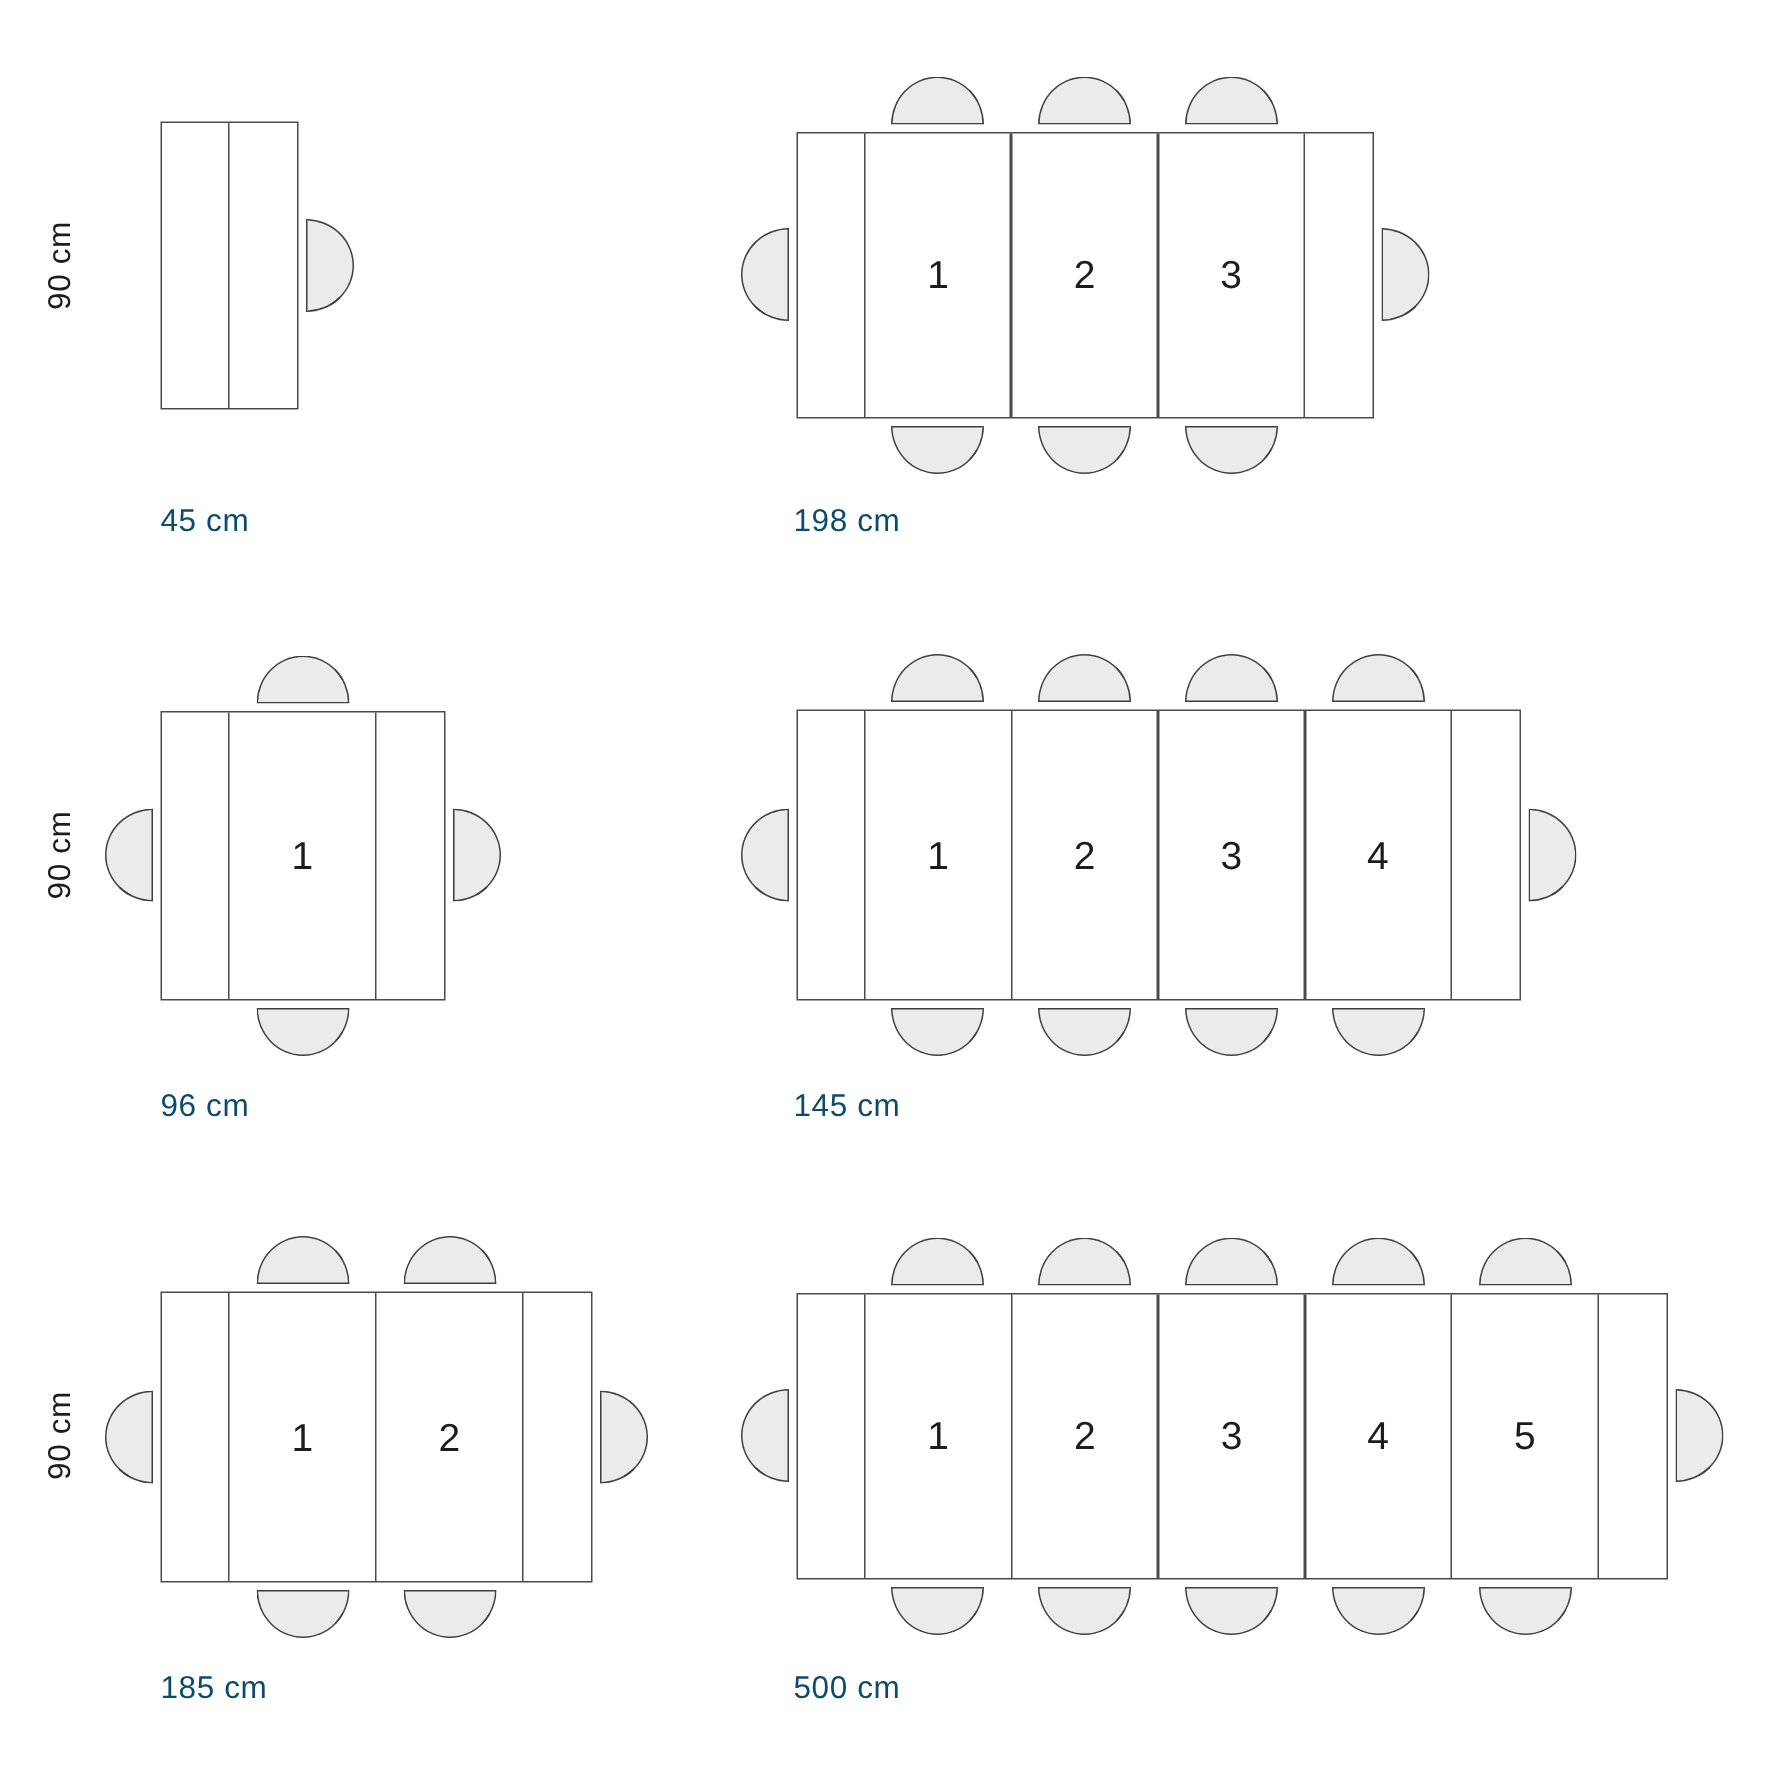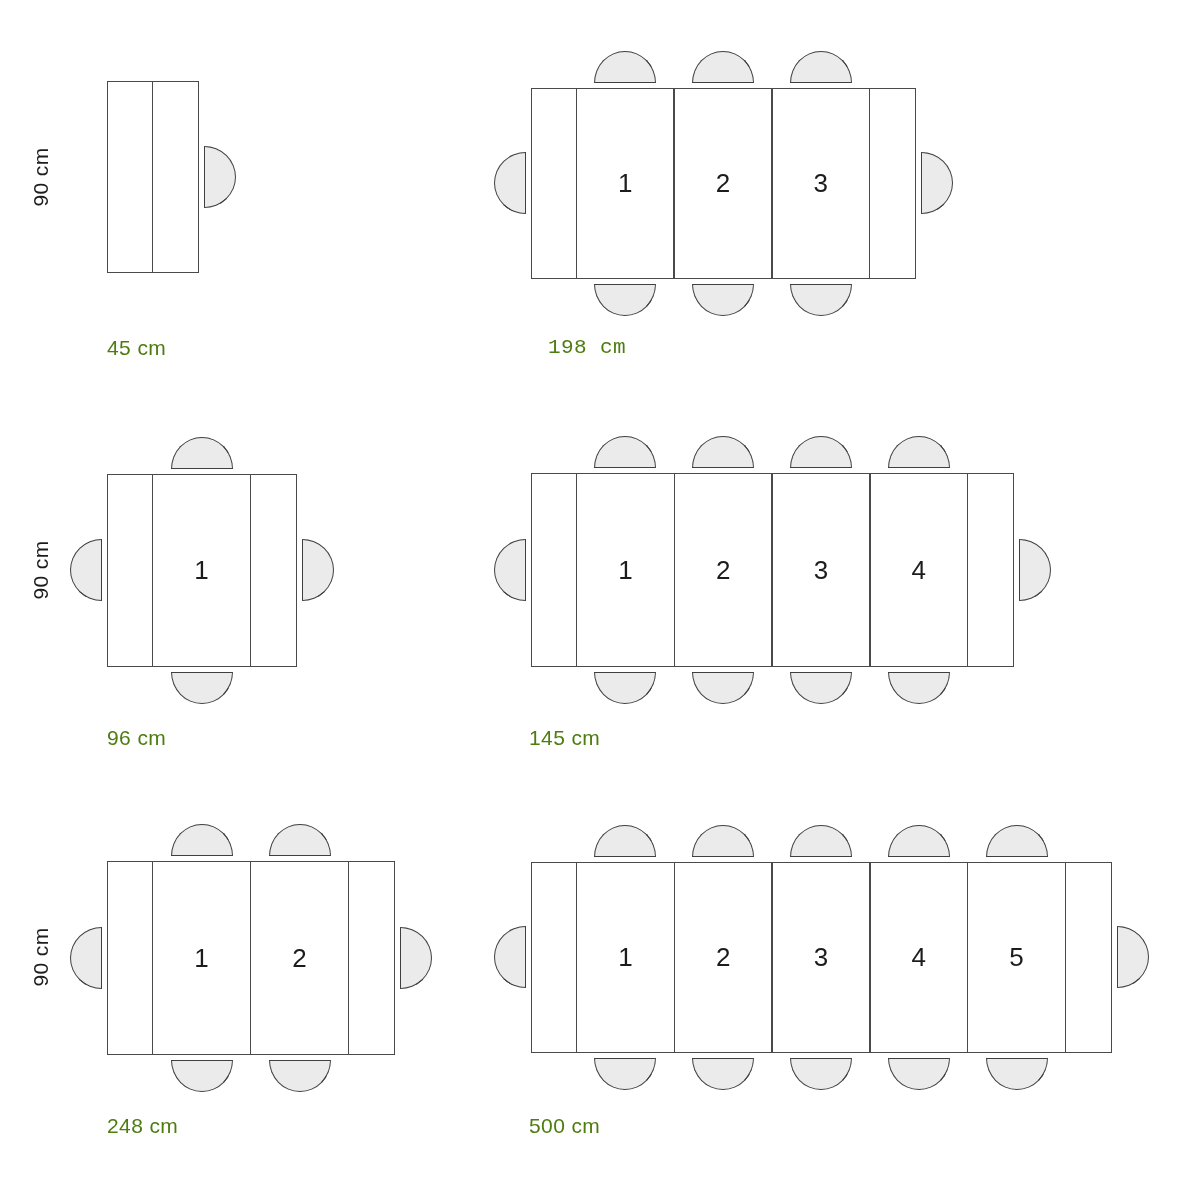--- a/index.html
+++ b/index.html
@@ -43,21 +43,21 @@
     border: 1.4px solid #3f3f3f;
   }
   .chair.top    { width: 62px; height: 32px; border-radius: 50% 50% 0 0 / 100% 100% 0 0; }
   .chair.bottom { width: 62px; height: 32px; border-radius: 0 0 50% 50% / 0 0 100% 100%; }
   .chair.left   { width: 32px; height: 62px; border-radius: 100% 0 0 100% / 50% 0 0 50%; }
   .chair.right  { width: 32px; height: 62px; border-radius: 0 100% 100% 0 / 0 50% 50% 0; }
   .length-label {
     position: absolute;
     font-size: 21px;
     letter-spacing: 0.4px;
-    color: #4d7c0f;
+    color: #0c4a6e;
     line-height: 1;
     white-space: nowrap;
   }
   .depth-label {
     position: absolute;
     font-size: 21px;
     letter-spacing: 0.4px;
     color: #1c1c1c;
     line-height: 1;
     white-space: nowrap;
@@ -83,21 +83,21 @@
       <div class="leaf-number" style="left: 288.667px; top: 94px;">3</div>
       <div class="chair top" style="left: 62.3333px; top: -38.5px;"></div>
       <div class="chair bottom" style="left: 62.3333px; top: 194.5px;"></div>
       <div class="chair top" style="left: 160px; top: -38.5px;"></div>
       <div class="chair bottom" style="left: 160px; top: 194.5px;"></div>
       <div class="chair top" style="left: 257.667px; top: -38.5px;"></div>
       <div class="chair bottom" style="left: 257.667px; top: 194.5px;"></div>
       <div class="chair left" style="left: -38.5px; top: 63px;"></div>
       <div class="chair right" style="left: 388.5px; top: 63px;"></div>
     </div>
-    <div class="length-label" style="left: 548px; top: 337px; font-family: Liberation Mono, monospace;">198 cm</div>
+    <div class="length-label" style="left: 529px; top: 337px;">198 cm</div>
     <div class="table-top" style="left: 107px; top: 474px; width: 190px; height: 193px;">
       <div class="leaf-divider" style="left: 43.75px;"></div>
       <div class="leaf-divider" style="left: 141.75px;"></div>
       <div class="leaf-number" style="left: 93.5px; top: 95px;">1</div>
       <div class="chair top" style="left: 62.5px; top: -38.5px;"></div>
       <div class="chair bottom" style="left: 62.5px; top: 196.5px;"></div>
       <div class="chair left" style="left: -38.5px; top: 64px;"></div>
       <div class="chair right" style="left: 193.5px; top: 64px;"></div>
     </div>
     <div class="length-label" style="left: 107px; top: 727px; text-align: center;">96 cm</div>
@@ -129,21 +129,21 @@
       <div class="leaf-divider" style="left: 239.75px;"></div>
       <div class="leaf-number" style="left: 93.5px; top: 95.5px;">1</div>
       <div class="leaf-number" style="left: 191.5px; top: 95.5px;">2</div>
       <div class="chair top" style="left: 62.5px; top: -38.5px;"></div>
       <div class="chair bottom" style="left: 62.5px; top: 197.5px;"></div>
       <div class="chair top" style="left: 160.5px; top: -38.5px;"></div>
       <div class="chair bottom" style="left: 160.5px; top: 197.5px;"></div>
       <div class="chair left" style="left: -38.5px; top: 64.5px;"></div>
       <div class="chair right" style="left: 291.5px; top: 64.5px;"></div>
     </div>
-    <div class="length-label" style="left: 107px; top: 1115px;">248 cm</div>
+    <div class="length-label" style="left: 107px; top: 1115px;">185 cm</div>
     <div class="table-top" style="left: 531px; top: 862px; width: 581px; height: 191px;">
       <div class="leaf-divider" style="left: 43.75px;"></div>
       <div class="leaf-divider" style="left: 141.55px;"></div>
       <div class="leaf-divider" style="left: 239.35px;"></div>
       <div class="leaf-divider" style="left: 337.15px;"></div>
       <div class="leaf-divider" style="left: 434.95px;"></div>
       <div class="leaf-divider" style="left: 532.75px;"></div>
       <div class="leaf-number" style="left: 93.4px; top: 94px;">1</div>
       <div class="leaf-number" style="left: 191.2px; top: 94px;">2</div>
       <div class="leaf-number" style="left: 289px; top: 94px;">3</div>

